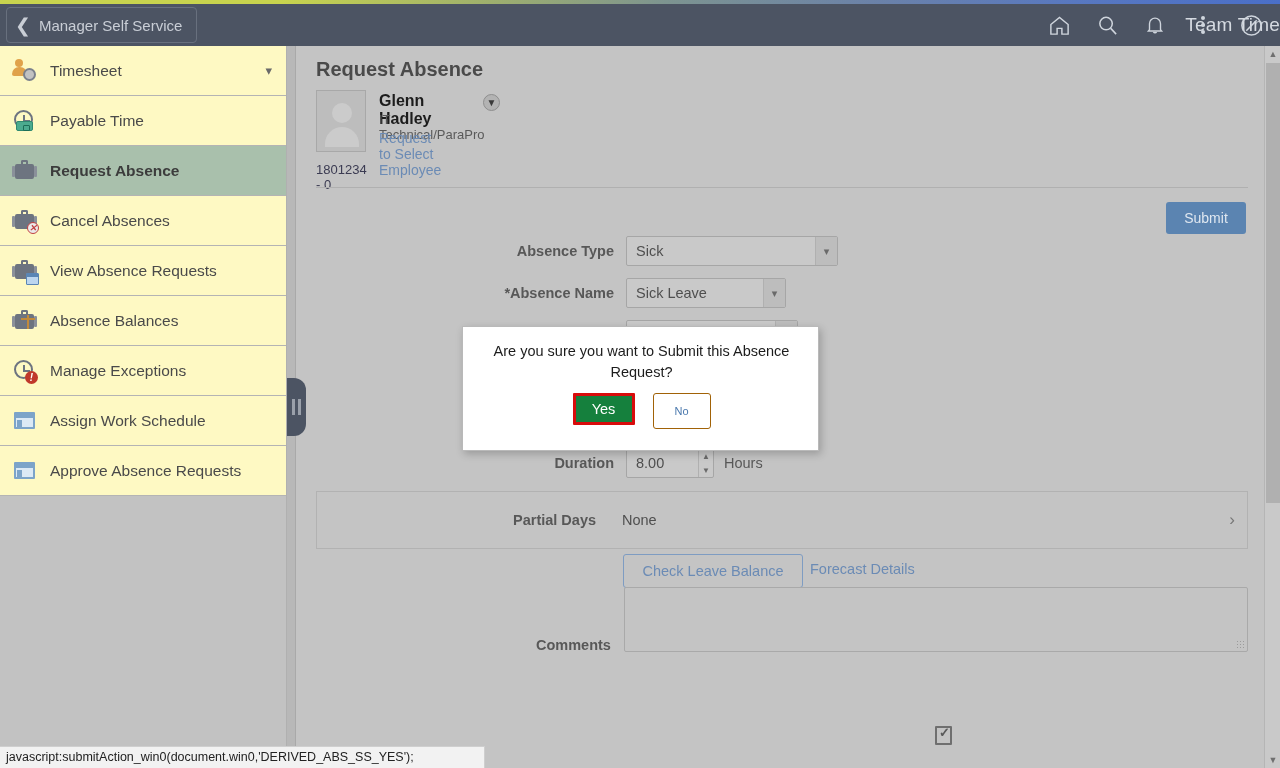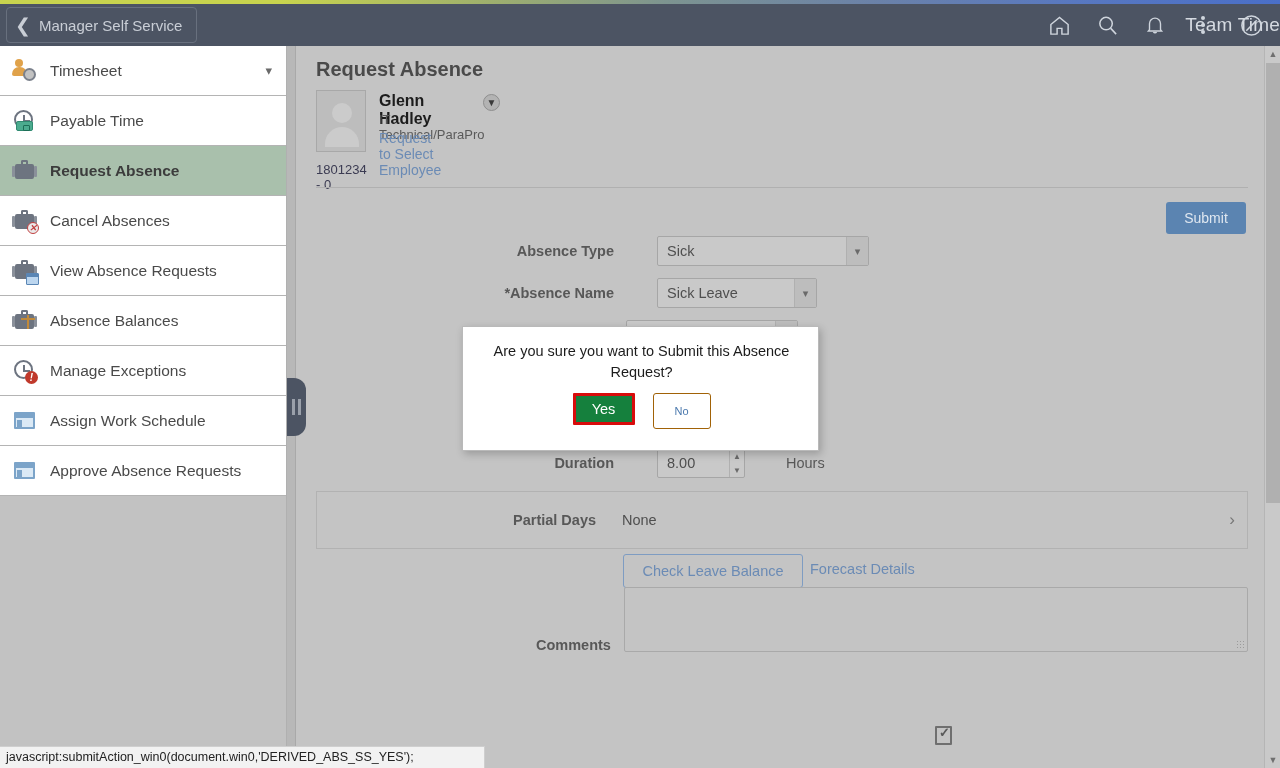--- a/index.html
+++ b/index.html
@@ -59,21 +59,21 @@
     background: #c2c2c2;
     border-right: 1px solid #b0b0b0;
     overflow: hidden;
   }
   .nav-item {
     position: relative;
     height: 50px; display: flex; align-items: center; gap: 12px;
     padding: 0 14px 0 12px;
     border-bottom: 1px solid #b4b4b4;
     color: #4a4a4a; font-size: 15.5px;
-    background: #ffffff;
+    background: #fef9c3;
   }
   .nav-item.active { background: #a9c0ac; font-weight: bold; color: #3c3c3c; }
   .nav-item .label { flex: 1; }
   .nav-item .caret { color: #6a6a6a; font-size: 13px; }
   .nav-ico { width: 26px; height: 26px; position: relative; flex: none; }
 
   
   .ic-brief { position: absolute; left: 3px; top: 6px; width: 19px; height: 15px;
     background: #6d7480; border-radius: 2px; }
   .ic-brief-h { position: absolute; left: 9px; top: 2px; width: 7px; height: 5px;
@@ -159,21 +159,21 @@
   #emp-id { position: absolute; left: 0px; top: 72px; font-size: 13px; color: #3b3b52; }
 
   .hrule { position: absolute; background: #b0b0b0; height: 1px; }
 
   #submit-btn {
     position: absolute; right: 18px; top: 156px; width: 80px; height: 32px;
     background: #5b84b1; color: #dfe7f0; font-size: 14px;
     border: none; border-radius: 3px; cursor: pointer;
   }
 
-  .frow { position: absolute; display: flex; align-items: center; gap: 31px; }
+  .frow { position: absolute; display: flex; align-items: center; }
   .flabel { font-size: 14.5px; color: #585858; font-weight: bold; text-align: right; }
   .fctl {
     background: #c9c9c9; border: 1px solid #a6a6a6; border-radius: 2px;
     display: flex; align-items: center; color: #4f4f4f; font-size: 14.5px;
   }
   .fctl .val { padding-left: 9px; flex: 1; }
   .fctl .sel-arrow {
     width: 22px; height: 100%; border-left: 1px solid #b0b0b0;
     background: #bdbdbd; display: flex; align-items: center; justify-content: center;
     color: #6a6a6a; font-size: 11px;

